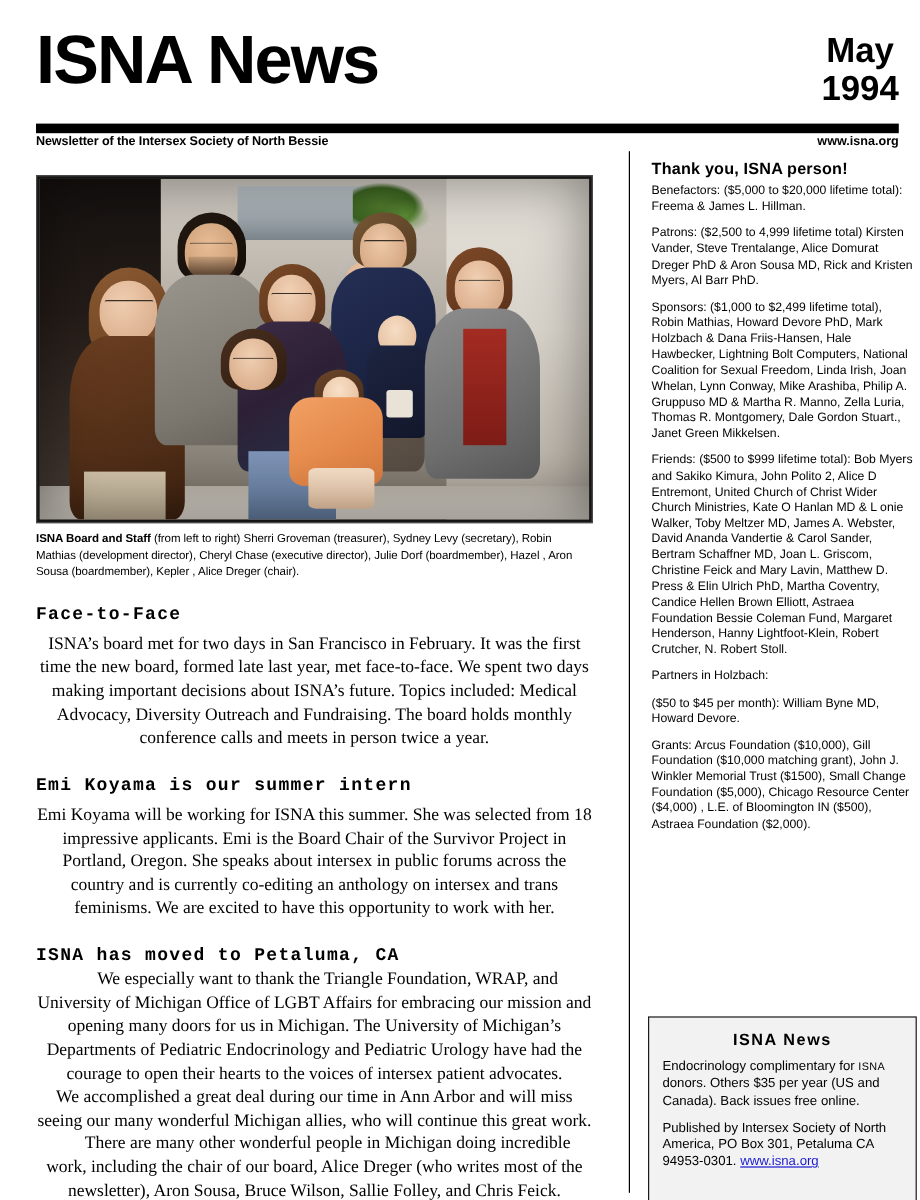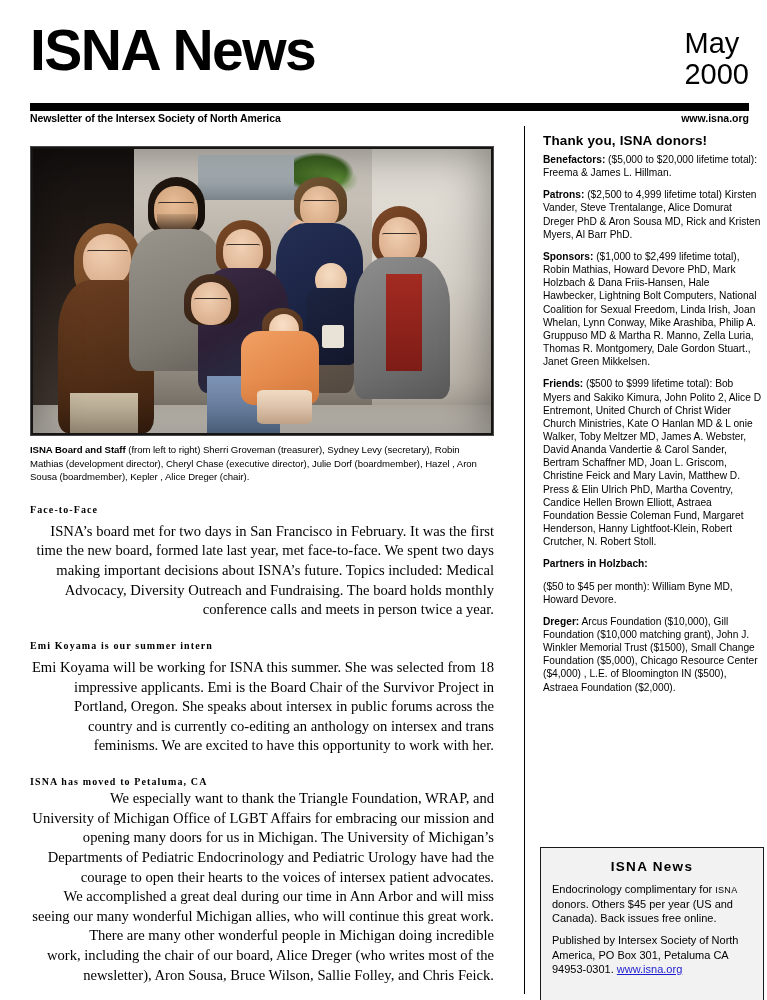--- a/index.html
+++ b/index.html
@@ -26,23 +26,23 @@
     left: 0; top: 0;
     font-family: "Liberation Sans", sans-serif;
     font-weight: bold;
     font-size: 57px;
     letter-spacing: -1.5px;
     line-height: 1;
   }
   .masthead-date {
     position: absolute;
     right: 0; top: 6px;
-    text-align: left;
-    font-family: "Liberation Sans", sans-serif;
-    font-weight: normal;
+    text-align: center;
+    font-family: "Liberation Sans", sans-serif;
+    font-weight: bold;
     font-size: 29px;
     line-height: 1.08;
   }
   .rule-thick {
     position: absolute;
     left: 30px; right: 18px; top: 103px;
     height: 8px;
     background: #000;
   }
   .subhead-row {
@@ -210,33 +210,33 @@
     margin-top: 7px;
     width: 464px;
     font-family: "Liberation Sans", sans-serif;
     font-size: 9.6px;
     line-height: 1.42;
     letter-spacing: -0.05px;
   }
   .caption b { font-weight: bold; }
 
   .art-h {
-    font-family: Liberation Serif, serif;
-    font-weight: bold;
-    font-size: 10px;
+    font-family: Liberation Mono, monospace;
+    font-weight: bold;
+    font-size: 15px;
     letter-spacing: 1.1px;
     margin: 20px 0 7px 0;
   }
   .art-h.tight { margin-bottom: 2px; }
   .art-p {
     font-family: "Liberation Serif", serif;
     font-size: 14.6px;
     line-height: 1.345;
     margin: 0;
-    text-align: right;
+    text-align: center;
   }
   .art-p.ind { text-indent: 22px; }
 
   
   .rightcol {
     position: absolute;
     left: 543px; top: 133px;
     width: 218px;
     font-family: "Liberation Sans", sans-serif;
   }
@@ -244,21 +244,21 @@
     font-weight: bold;
     font-size: 13.5px;
     letter-spacing: .15px;
     margin: 0 0 5px 0;
   }
   .don-p {
     font-size: 10.2px;
     line-height: 1.29;
     margin: 0 0 9px 0;
   }
-  .don-p b { font-weight: bold; }
+  .don-p b { font-weight: normal; }
 
   .news-box {
     position: absolute;
     left: 540px; top: 847px;
     width: 224px;
     border: 1px solid #1a1a1a;
     background: #f2f2f2;
     padding: 9px 11px 11px 11px;
     font-family: "Liberation Sans", sans-serif;
   }
@@ -278,26 +278,26 @@
   .sc { font-size: 9px; letter-spacing: .3px; }
   .lnk { color: #1a1ad0; text-decoration: underline; }
 </style>
 </head>
 <body>
 
 <div class="masthead">
   <div class="masthead-title">ISNA News</div>
   <div class="masthead-date">
     <div>May</div>
-    <div>2000</div>
+    <div>1994</div>
   </div>
 </div>
 <div class="rule-thick"></div>
 <div class="subhead-row">
-  <div class="subhead-left">Newsletter of the Intersex Society of North America</div>
+  <div class="subhead-left">Newsletter of the Intersex Society of North Bessie</div>
   <div class="subhead-right">www.isna.org</div>
 </div>
 
 <div class="vrule"></div>
 
 <div class="leftcol">
 
   <div class="photo-frame">
     <div class="photo-inner">
       <div class="ph-bg"></div>
@@ -368,36 +368,36 @@
   <p class="art-p">Emi Koyama will be working for ISNA this summer. She was selected from 18 impressive applicants. Emi is the Board Chair of the Survivor Project in Portland, Oregon. She speaks about intersex in public forums across the country and is currently co-editing an anthology on intersex and trans feminisms. We are excited to have this opportunity to work with her.</p>
 
   <div class="art-h tight">ISNA has moved to Petaluma, CA</div>
   <p class="art-p ind">We especially want to thank the Triangle Foundation, WRAP, and University of Michigan Office of LGBT Affairs for embracing our mission and opening many doors for us in Michigan. The University of Michigan’s Departments of Pediatric Endocrinology and Pediatric Urology have had the courage to open their hearts to the voices of intersex patient advocates.</p>
   <p class="art-p">We accomplished a great deal during our time in Ann Arbor and will miss seeing our many wonderful Michigan allies, who will continue this great work.</p>
   <p class="art-p ind">There are many other wonderful people in Michigan doing incredible work, including the chair of our board, Alice Dreger (who writes most of the newsletter), Aron Sousa, Bruce Wilson, Sallie Folley, and Chris Feick.</p>
 
 </div>
 
 <div class="rightcol">
-  <div class="don-title">Thank you, ISNA donors!</div>
+  <div class="don-title">Thank you, ISNA person!</div>
 
   <p class="don-p"><b>Benefactors:</b><span> ($5,000 to $20,000 lifetime total): Freema &amp; James L. Hillman.</span></p>
 
   <p class="don-p"><b>Patrons:</b><span> ($2,500 to 4,999 lifetime total) Kirsten Vander, Steve Trentalange, Alice Domurat Dreger PhD &amp; Aron Sousa MD, Rick and Kristen Myers, Al Barr PhD.</span></p>
 
   <p class="don-p"><b>Sponsors:</b><span> ($1,000 to $2,499 lifetime total), Robin Mathias, Howard Devore PhD, Mark Holzbach &amp; Dana Friis-Hansen, Hale Hawbecker, Lightning Bolt Computers, National Coalition for Sexual Freedom, Linda Irish, Joan Whelan, Lynn Conway, Mike Arashiba, Philip A. Gruppuso MD &amp; Martha R. Manno, Zella Luria, Thomas R. Montgomery, Dale Gordon Stuart., Janet Green Mikkelsen.</span></p>
 
   <p class="don-p"><b>Friends:</b><span> ($500 to $999 lifetime total): Bob Myers and Sakiko Kimura, John Polito 2, Alice D Entremont, United Church of Christ Wider Church Ministries, Kate O Hanlan MD &amp; L onie Walker, Toby Meltzer MD, James A. Webster, David Ananda Vandertie &amp; Carol Sander, Bertram Schaffner MD, Joan L. Griscom, Christine Feick and Mary Lavin, Matthew D. Press &amp; Elin Ulrich PhD, Martha Coventry, Candice Hellen Brown Elliott, Astraea Foundation Bessie Coleman Fund, Margaret Henderson, Hanny Lightfoot-Klein, Robert Crutcher, N. Robert Stoll.</span></p>
 
   <p class="don-p"><b>Partners in Holzbach:</b><span></span></p>
 
 
   <p class="don-p"><span>($50 to $45 per month): William Byne MD, Howard Devore.</span></p>
 
 
-  <p class="don-p"><b>Dreger:</b><span> Arcus Foundation ($10,000), Gill Foundation ($10,000 matching grant), John J. Winkler Memorial Trust ($1500), Small Change Foundation ($5,000), Chicago Resource Center ($4,000) , L.E. of Bloomington IN ($500), Astraea Foundation ($2,000).</span></p>
+  <p class="don-p"><b>Grants:</b><span> Arcus Foundation ($10,000), Gill Foundation ($10,000 matching grant), John J. Winkler Memorial Trust ($1500), Small Change Foundation ($5,000), Chicago Resource Center ($4,000) , L.E. of Bloomington IN ($500), Astraea Foundation ($2,000).</span></p>
 </div>
 
 <div class="news-box">
   <h3>ISNA News</h3>
-  <p><span>Endocrinology complimentary for </span><span class="sc">ISNA</span><span> donors. Others $45 per year (US and Canada). Back issues free online.</span></p>
+  <p><span>Endocrinology complimentary for </span><span class="sc">ISNA</span><span> donors. Others $35 per year (US and Canada). Back issues free online.</span></p>
   <p><span>Published by Intersex Society of North America, PO Box 301, Petaluma CA 94953-0301. </span><span class="lnk">www.isna.org</span></p>
 </div>
 
 </body></html>

